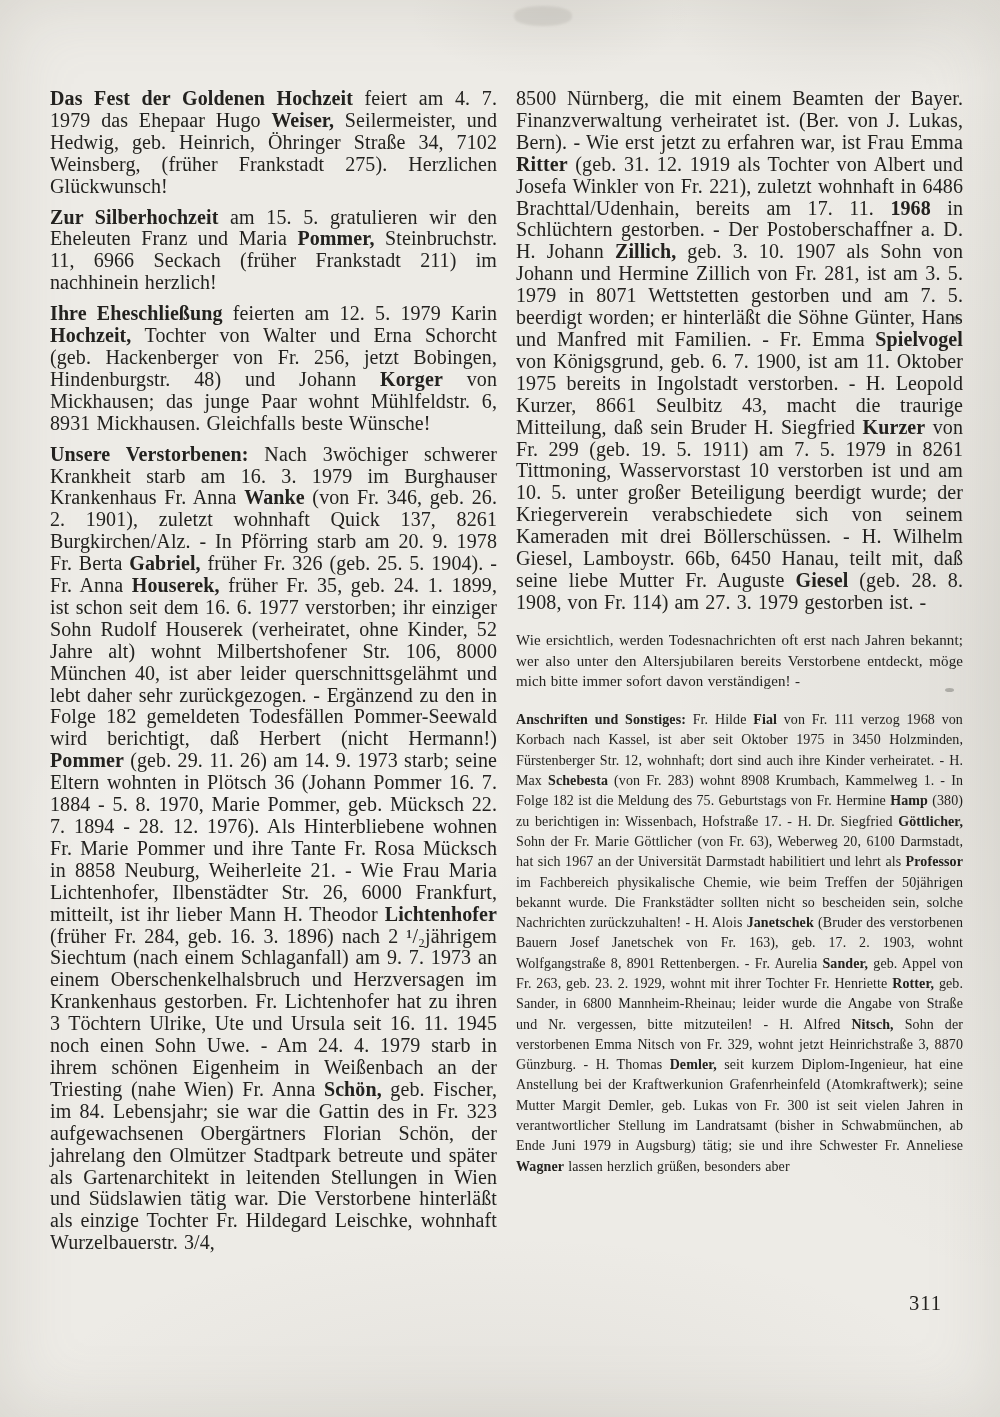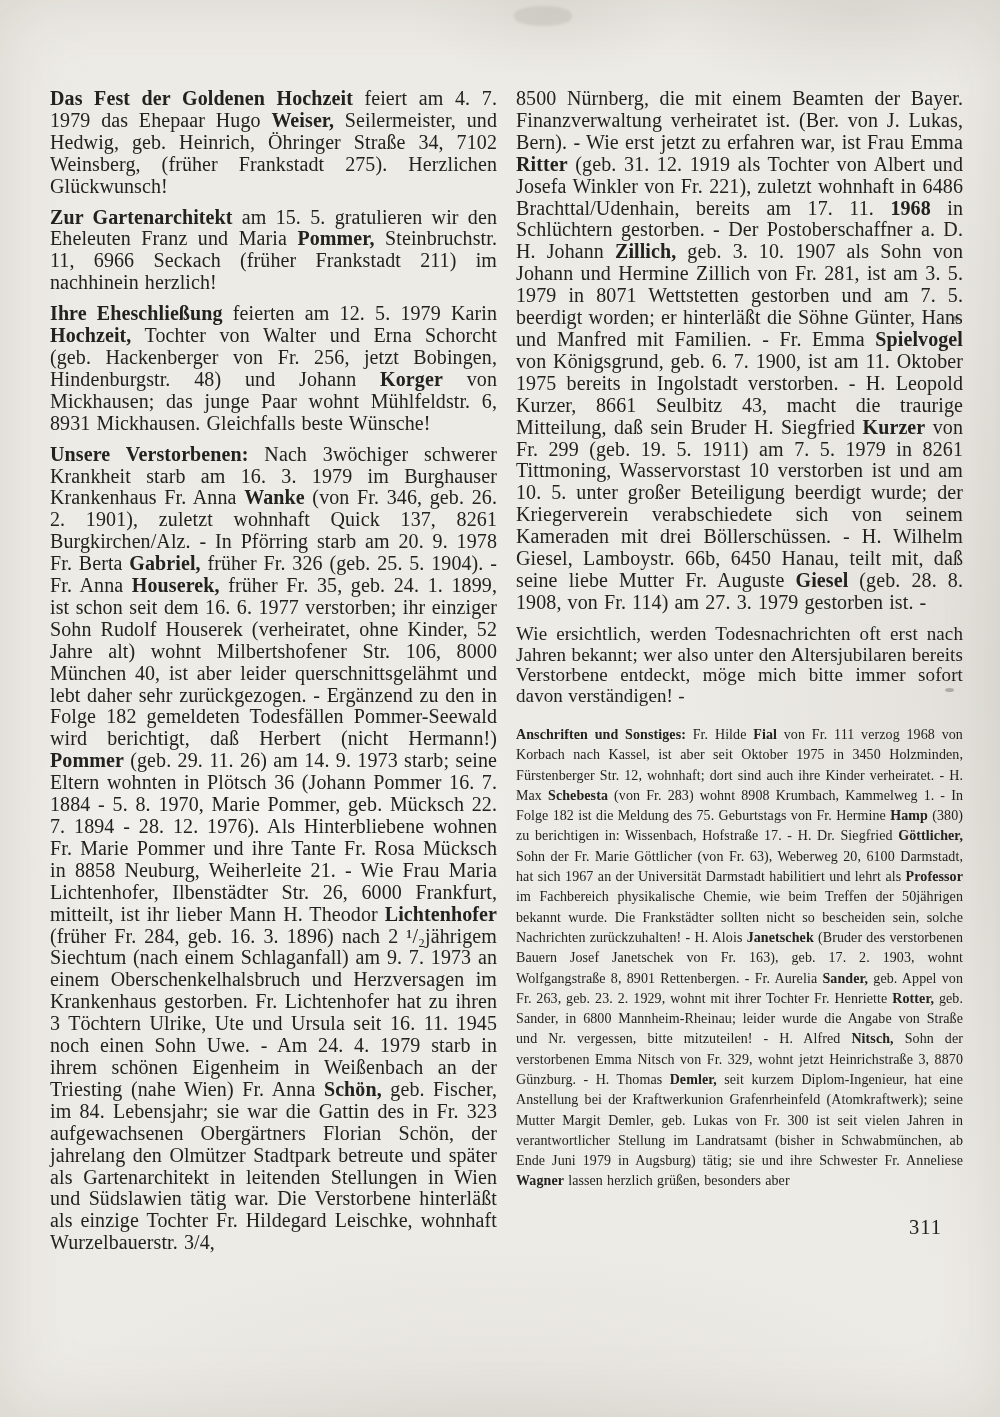--- a/index.html
+++ b/index.html
@@ -38,36 +38,36 @@
   }
   .para {
     margin: 0 0 9px 0;
     font-size: 20px;
     line-height: 21.9px;
     letter-spacing: 0.1px;
     word-spacing: 1px;
   }
   .para b { font-weight: bold; }
   .para.gap-before { margin-top: 6px; }
-  .para.flush { margin-bottom: 10px; }
+  .para.flush { margin-bottom: 16px; }
   .para.note {
-    font-size: 19px;
+    font-size: 15px;
     line-height: 20.8px;
     margin-bottom: 2px;
     word-spacing: 0.5px;
   }
   .para.addr {
     font-size: 14px;
     line-height: 20.3px;
     margin-top: 18px;
     word-spacing: 0.5px;
   }
   .page-number {
     position: absolute;
-    top: 1216px;
+    top: 1292px;
     right: 58px;
     font-size: 20.5px;
     letter-spacing: 1px;
   }
   .speck {
     position: absolute;
     background: #4a4a46;
     border-radius: 50%;
   }
   .speck-1 { left: 952px; top: 316px; width: 7px; height: 5px; opacity: .5; }
@@ -82,21 +82,21 @@
 <body>
 
 <div class="page">
   <div class="smudge-top"></div>
   <div class="speck speck-1"></div>
   <div class="speck speck-2"></div>
 
   <div class="columns">
     <div class="col">
         <p class="para normal"><b>Das Fest der Goldenen Hochzeit</b> feiert am 4. 7. 1979 das Ehepaar Hugo <b>Weiser,</b> Seilermeister, und Hedwig, geb. Heinrich, Öhringer Straße 34, 7102 Weinsberg, (früher Frankstadt 275). Herzlichen Glückwunsch!</p>
-        <p class="para normal"><b>Zur Gartenarchitekt</b> am 15. 5. gratulieren wir den Eheleuten Franz und Maria <b>Pommer,</b> Steinbruchstr. 11, 6966 Seckach (früher Frankstadt 211) im nachhinein herzlich!</p>
+        <p class="para normal"><b>Zur Silberhochzeit</b> am 15. 5. gratulieren wir den Eheleuten Franz und Maria <b>Pommer,</b> Steinbruchstr. 11, 6966 Seckach (früher Frankstadt 211) im nachhinein herzlich!</p>
         <p class="para normal"><b>Ihre Eheschließung</b> feierten am 12. 5. 1979 Karin <b>Hochzeit,</b> Tochter von Walter und Erna Schorcht (geb. Hackenberger von Fr. 256, jetzt Bobingen, Hindenburgstr. 48) und Johann <b>Korger</b> von Mickhausen; das junge Paar wohnt Mühlfeldstr. 6, 8931 Mickhausen. Gleichfalls beste Wünsche!</p>
         <p class="para normal gap-before"><b>Unsere Verstorbenen:</b> Nach 3wöchiger schwerer Krankheit starb am 16. 3. 1979 im Burghauser Krankenhaus Fr. Anna <b>Wanke</b> (von Fr. 346, geb. 26. 2. 1901), zuletzt wohnhaft Quick 137, 8261 Burgkirchen/Alz. - In Pförring starb am 20. 9. 1978 Fr. Berta <b>Gabriel,</b> früher Fr. 326 (geb. 25. 5. 1904). - Fr. Anna <b>Houserek,</b> früher Fr. 35, geb. 24. 1. 1899, ist schon seit dem 16. 6. 1977 verstorben; ihr einziger Sohn Rudolf Houserek (verheiratet, ohne Kinder, 52 Jahre alt) wohnt Milbertshofener Str. 106, 8000 München 40, ist aber leider querschnittsgelähmt und lebt daher sehr zurückgezogen. - Ergänzend zu den in Folge 182 gemeldeten Todesfällen Pommer-Seewald wird berichtigt, daß Herbert (nicht Hermann!) <b>Pommer</b> (geb. 29. 11. 26) am 14. 9. 1973 starb; seine Eltern wohnten in Plötsch 36 (Johann Pommer 16. 7. 1884 - 5. 8. 1970, Marie Pommer, geb. Mücksch 22. 7. 1894 - 28. 12. 1976). Als Hinterbliebene wohnen Fr. Marie Pommer und ihre Tante Fr. Rosa Mücksch in 8858 Neuburg, Weiherleite 21. - Wie Frau Maria Lichtenhofer, Ilbenstädter Str. 26, 6000 Frankfurt, mitteilt, ist ihr lieber Mann H. Theodor <b>Lichtenhofer</b> (früher Fr. 284, geb. 16. 3. 1896) nach 2 ¹/₂jährigem Siechtum (nach einem Schlaganfall) am 9. 7. 1973 an einem Oberschenkelhalsbruch und Herzversagen im Krankenhaus gestorben. Fr. Lichtenhofer hat zu ihren 3 Töchtern Ulrike, Ute und Ursula seit 16. 11. 1945 noch einen Sohn Uwe. - Am 24. 4. 1979 starb in ihrem schönen Eigenheim in Weißenbach an der Triesting (nahe Wien) Fr. Anna <b>Schön,</b> geb. Fischer, im 84. Lebensjahr; sie war die Gattin des in Fr. 323 aufgewachsenen Obergärtners Florian Schön, der jahrelang den Olmützer Stadtpark betreute und später als Gartenarchitekt in leitenden Stellungen in Wien und Südslawien tätig war. Die Verstorbene hinterläßt als einzige Tochter Fr. Hildegard Leischke, wohnhaft Wurzelbauerstr. 3/4,</p>
       </div>
     <div class="col">
         <p class="para normal flush">8500 Nürnberg, die mit einem Beamten der Bayer. Finanzverwaltung verheiratet ist. (Ber. von J. Lukas, Bern). - Wie erst jetzt zu erfahren war, ist Frau Emma <b>Ritter</b> (geb. 31. 12. 1919 als Tochter von Albert und Josefa Winkler von Fr. 221), zuletzt wohnhaft in 6486 Brachttal/Udenhain, bereits am 17. 11. <b>1968</b> in Schlüchtern gestorben. - Der Postoberschaffner a. D. H. Johann <b>Zillich,</b> geb. 3. 10. 1907 als Sohn von Johann und Hermine Zillich von Fr. 281, ist am 3. 5. 1979 in 8071 Wettstetten gestorben und am 7. 5. beerdigt worden; er hinterläßt die Söhne Günter, Hans und Manfred mit Familien. - Fr. Emma <b>Spielvogel</b> von Königsgrund, geb. 6. 7. 1900, ist am 11. Oktober 1975 bereits in Ingolstadt verstorben. - H. Leopold Kurzer, 8661 Seulbitz 43, macht die traurige Mitteilung, daß sein Bruder H. Siegfried <b>Kurzer</b> von Fr. 299 (geb. 19. 5. 1911) am 7. 5. 1979 in 8261 Tittmoning, Wasservorstast 10 verstorben ist und am 10. 5. unter großer Beteiligung beerdigt wurde; der Kriegerverein verabschiedete sich von seinem Kameraden mit drei Böllerschüssen. - H. Wilhelm Giesel, Lamboystr. 66b, 6450 Hanau, teilt mit, daß seine liebe Mutter Fr. Auguste <b>Giesel</b> (geb. 28. 8. 1908, von Fr. 114) am 27. 3. 1979 gestorben ist. -</p>
         <p class="para note">Wie ersichtlich, werden Todesnachrichten oft erst nach Jahren bekannt; wer also unter den Altersjubilaren bereits Verstorbene entdeckt, möge mich bitte immer sofort davon verständigen! -</p>
         <p class="para addr"><b>Anschriften und Sonstiges:</b> Fr. Hilde <b>Fial</b> von Fr. 111 verzog 1968 von Korbach nach Kassel, ist aber seit Oktober 1975 in 3450 Holzminden, Fürstenberger Str. 12, wohnhaft; dort sind auch ihre Kinder verheiratet. - H. Max <b>Schebesta</b> (von Fr. 283) wohnt 8908 Krumbach, Kammelweg 1. - In Folge 182 ist die Meldung des 75. Geburtstags von Fr. Hermine <b>Hamp</b> (380) zu berichtigen in: Wissenbach, Hofstraße 17. - H. Dr. Siegfried <b>Göttlicher,</b> Sohn der Fr. Marie Göttlicher (von Fr. 63), Weberweg 20, 6100 Darmstadt, hat sich 1967 an der Universität Darmstadt habilitiert und lehrt als <b>Professor</b> im Fachbereich physikalische Chemie, wie beim Treffen der 50jährigen bekannt wurde. Die Frankstädter sollten nicht so bescheiden sein, solche Nachrichten zurückzuhalten! - H. Alois <b>Janetschek</b> (Bruder des verstorbenen Bauern Josef Janetschek von Fr. 163), geb. 17. 2. 1903, wohnt Wolfgangstraße 8, 8901 Rettenbergen. - Fr. Aurelia <b>Sander,</b> geb. Appel von Fr. 263, geb. 23. 2. 1929, wohnt mit ihrer Tochter Fr. Henriette <b>Rotter,</b> geb. Sander, in 6800 Mannheim-Rheinau; leider wurde die Angabe von Straße und Nr. vergessen, bitte mitzuteilen! - H. Alfred <b>Nitsch,</b> Sohn der verstorbenen Emma Nitsch von Fr. 329, wohnt jetzt Heinrichstraße 3, 8870 Günzburg. - H. Thomas <b>Demler,</b> seit kurzem Diplom-Ingenieur, hat eine Anstellung bei der Kraftwerkunion Grafenrheinfeld (Atomkraftwerk); seine Mutter Margit Demler, geb. Lukas von Fr. 300 ist seit vielen Jahren in verantwortlicher Stellung im Landratsamt (bisher in Schwabmünchen, ab Ende Juni 1979 in Augsburg) tätig; sie und ihre Schwester Fr. Anneliese <b>Wagner</b> lassen herzlich grüßen, besonders aber</p>
       </div>
   </div>
 

